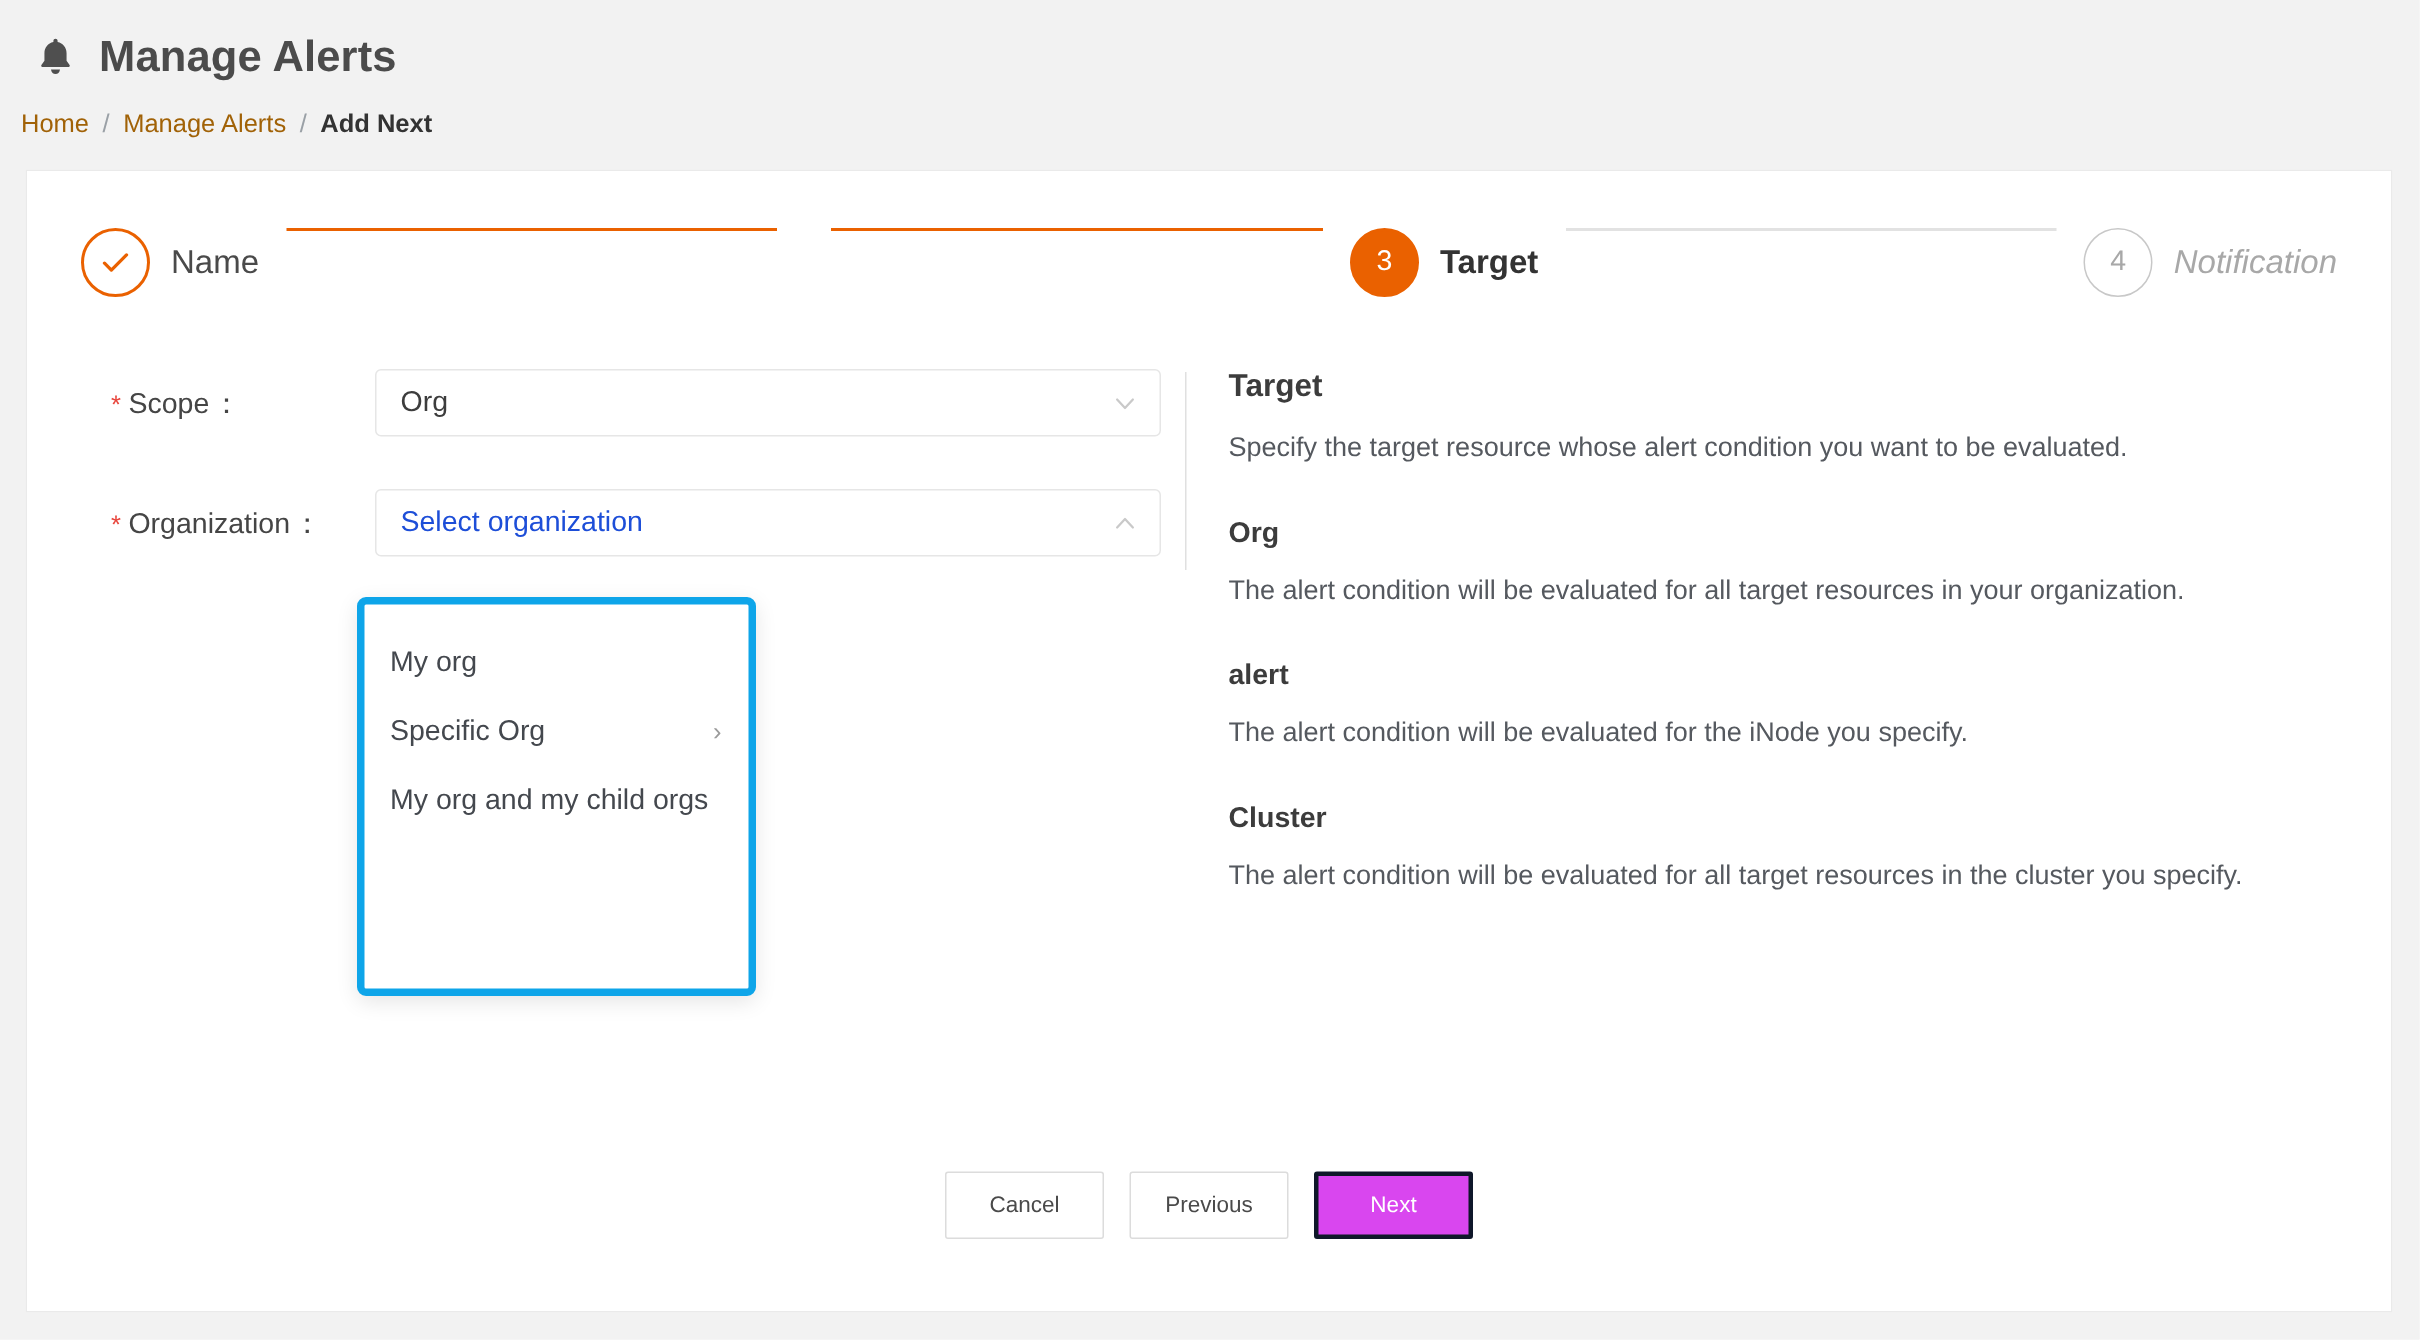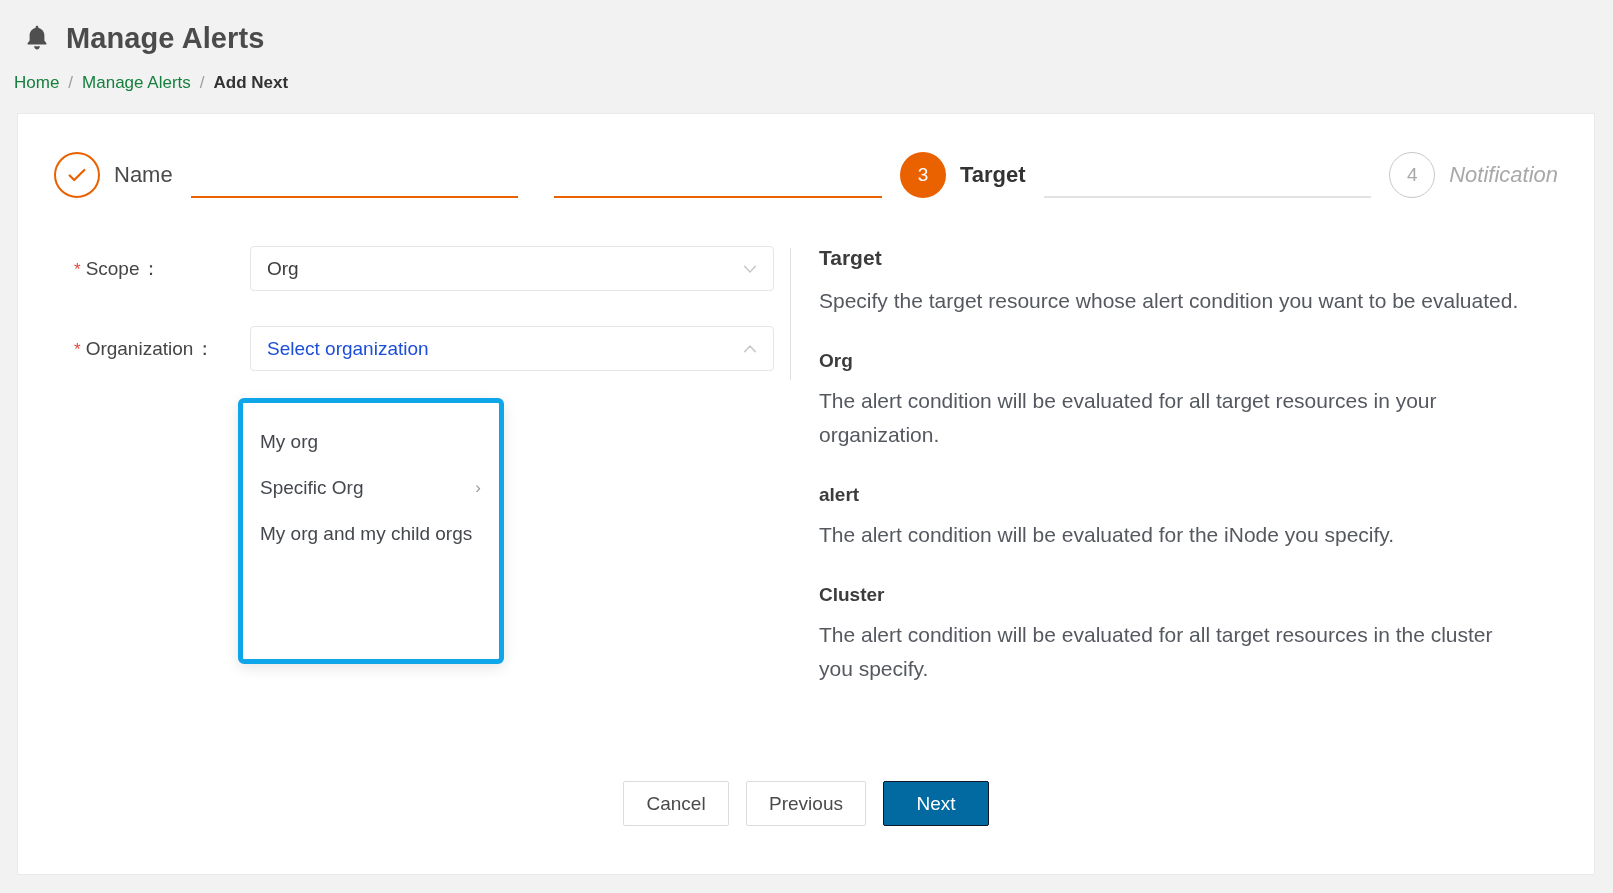--- a/index.html
+++ b/index.html
@@ -31,39 +31,39 @@
   
   #breadcrumb {
     display: flex;
     align-items: center;
     gap: 9px;
     padding-left: 14px;
     height: 42px;
     font-size: 17px;
     color: #5a5f68;
   }
-  .crumb-link { color: #15803d; cursor: pointer; }
+  .crumb-link { color: #a16207; cursor: pointer; }
   .crumb-sep { color: #9aa0a6; }
   .crumb-current { color: #333; font-weight: bold; }
 
   
   #wizard-card {
     position: absolute;
     left: 17px;
     top: 113px;
     width: 1578px;
     height: 762px;
     background: #ffffff;
     border: 1px solid #eaeaea;
   }
 
   
   #stepper {
     display: flex;
-    align-items: flex-end;
+    align-items: flex-start;
     padding: 38px 36px 0 36px;
   }
   .step { display: flex; align-items: center; gap: 14px; flex: 0 0 auto; }
   .step-circle {
     width: 46px; height: 46px;
     border-radius: 50%;
     display: flex; align-items: center; justify-content: center;
     font-size: 19px;
     flex: 0 0 auto;
   }
@@ -180,57 +180,57 @@
     color: #3c3c3c;
     margin: 0 0 14px 0;
   }
   .help-sub {
     font-size: 19px;
     font-weight: bold;
     color: #3c3c3c;
     margin: 32px 0 12px 0;
   }
   .help-text {
-    font-size: 21px;
+    font-size: 18px;
     color: #55595f;
     line-height: 1.62;
     margin: 0;
     max-width: 700px;
   }
 
   
   #wizard-footer {
     position: absolute;
     left: 0;
     bottom: 48px;
     width: 100%;
     display: flex;
     justify-content: center;
     gap: 17px;
   }
   .btn {
     height: 45px;
     min-width: 106px;
     padding: 0 22px;
-    font-size: 19px;
+    font-size: 15px;
     border-radius: 2px;
     cursor: pointer;
     font-family: "Liberation Sans", sans-serif;
     display: flex;
     align-items: center;
     justify-content: center;
   }
   .btn-secondary {
     background: #fff;
     border: 1px solid #dcdcdc;
     color: #4a4a4a;
   }
   .btn-primary {
-    background: #0369a1;
-    border: 1px solid #0f172a;
+    background: #d946ef;
+    border: 3px solid #0f172a;
     color: #ffffff;
   }
 </style>
 </head>
 <body>
 
 <div id="page-header">
   <span>
     <svg id="bell-icon" viewBox="0 0 24 24" fill="#4f4f4f" aria-hidden="true">
       <path d="M12 2.2c-.62 0-1.12.5-1.12 1.12v.73C8.02 4.6 6.1 7.05 6.1 9.95v4.02l-1.62 2.3c-.3.43 0 1.02.52 1.02h14c.52 0 .82-.59.52-1.02l-1.62-2.3V9.95c0-2.9-1.92-5.35-4.78-5.9v-.73c0-.62-.5-1.12-1.12-1.12z"></path>

